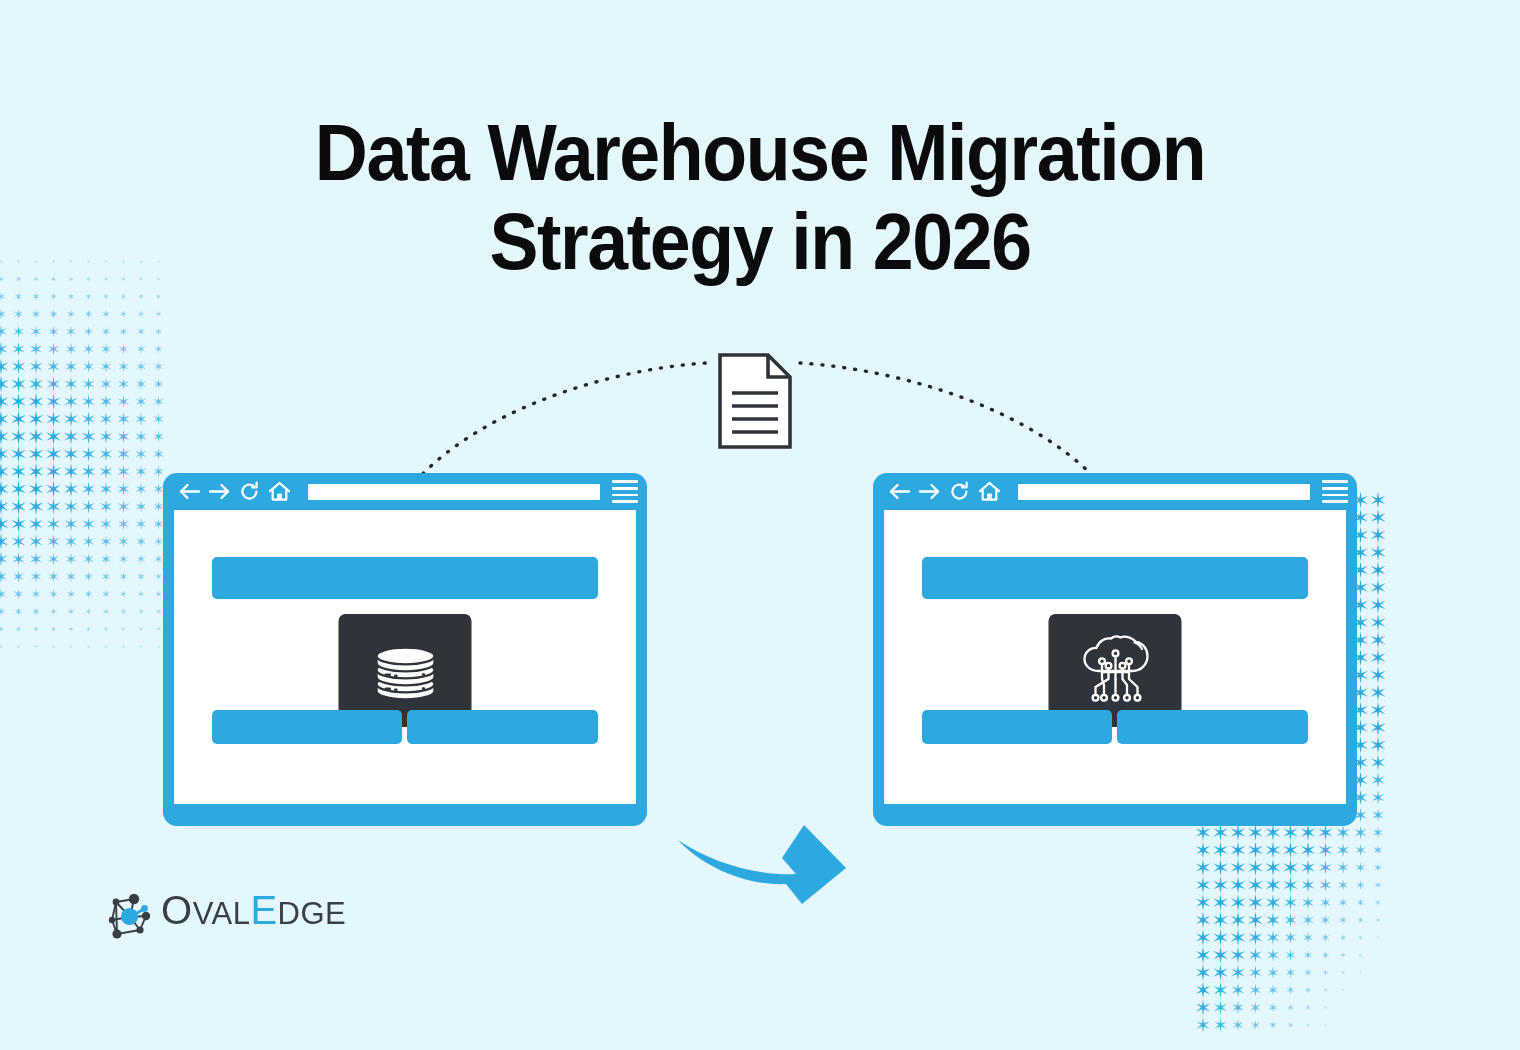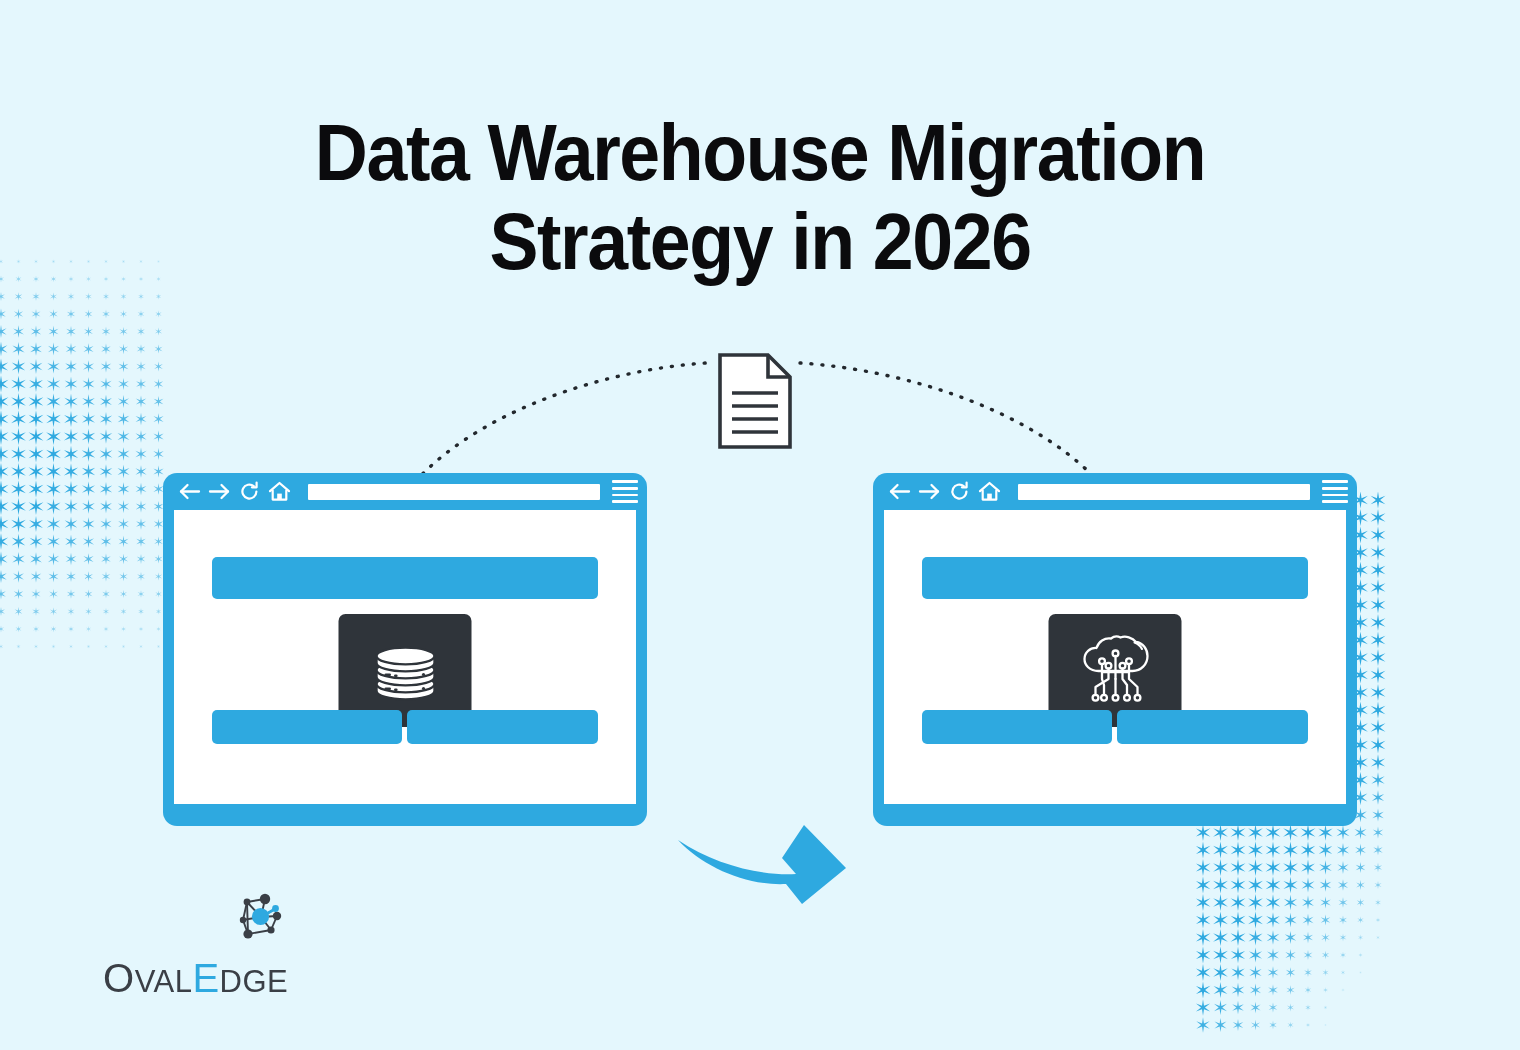--- a/index.html
+++ b/index.html
@@ -179,23 +179,22 @@
     height: 92px;
   }
   #migration-arrow svg { display: block; }
 
   
   #brand-logo {
     position: absolute;
     left: 103px;
     top: 890px;
     display: flex;
-    align-items: flex-end;
-    gap: 14px;
-    flex-direction: column;
+    align-items: flex-start;
+    gap: 4px;
   }
   #brand-mark { width: 54px; height: 54px; flex: 0 0 auto; }
   #brand-mark svg { display: block; }
   #brand-wordmark {
     font-family: "Liberation Sans", sans-serif;
     font-weight: 400;
     font-size: 40px;
     letter-spacing: 0.5px;
     color: #3a3f46;
     white-space: nowrap;

